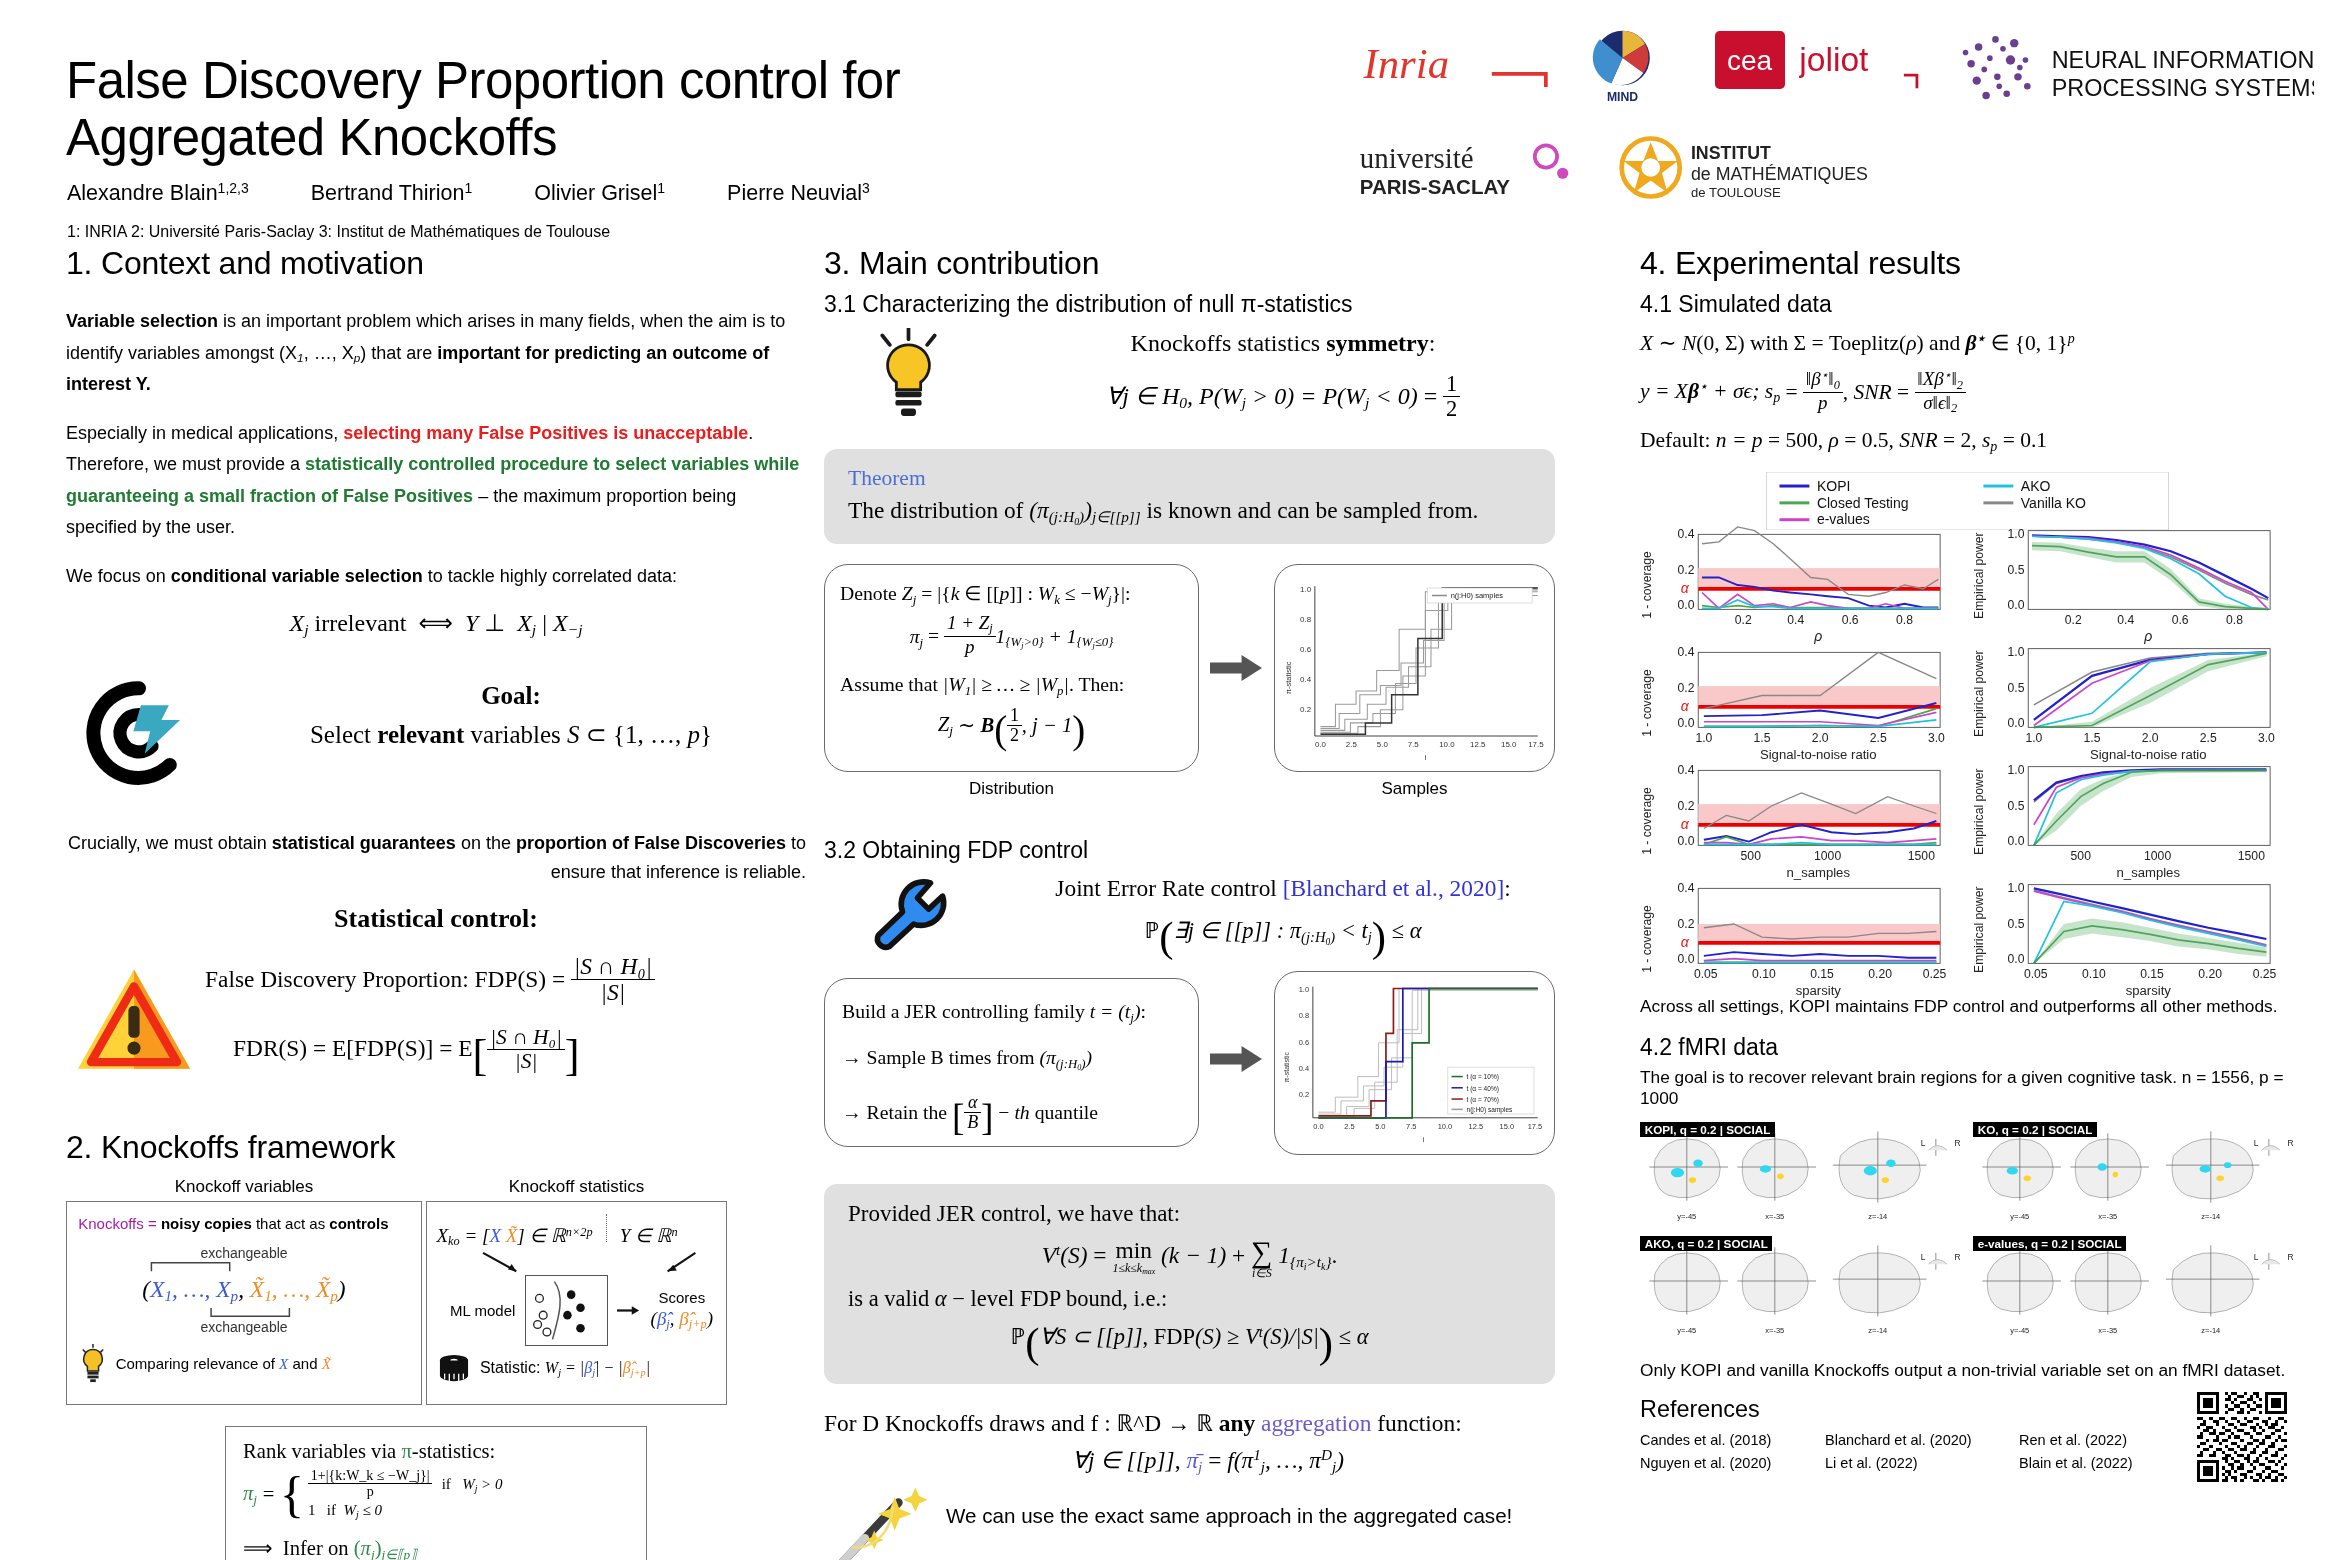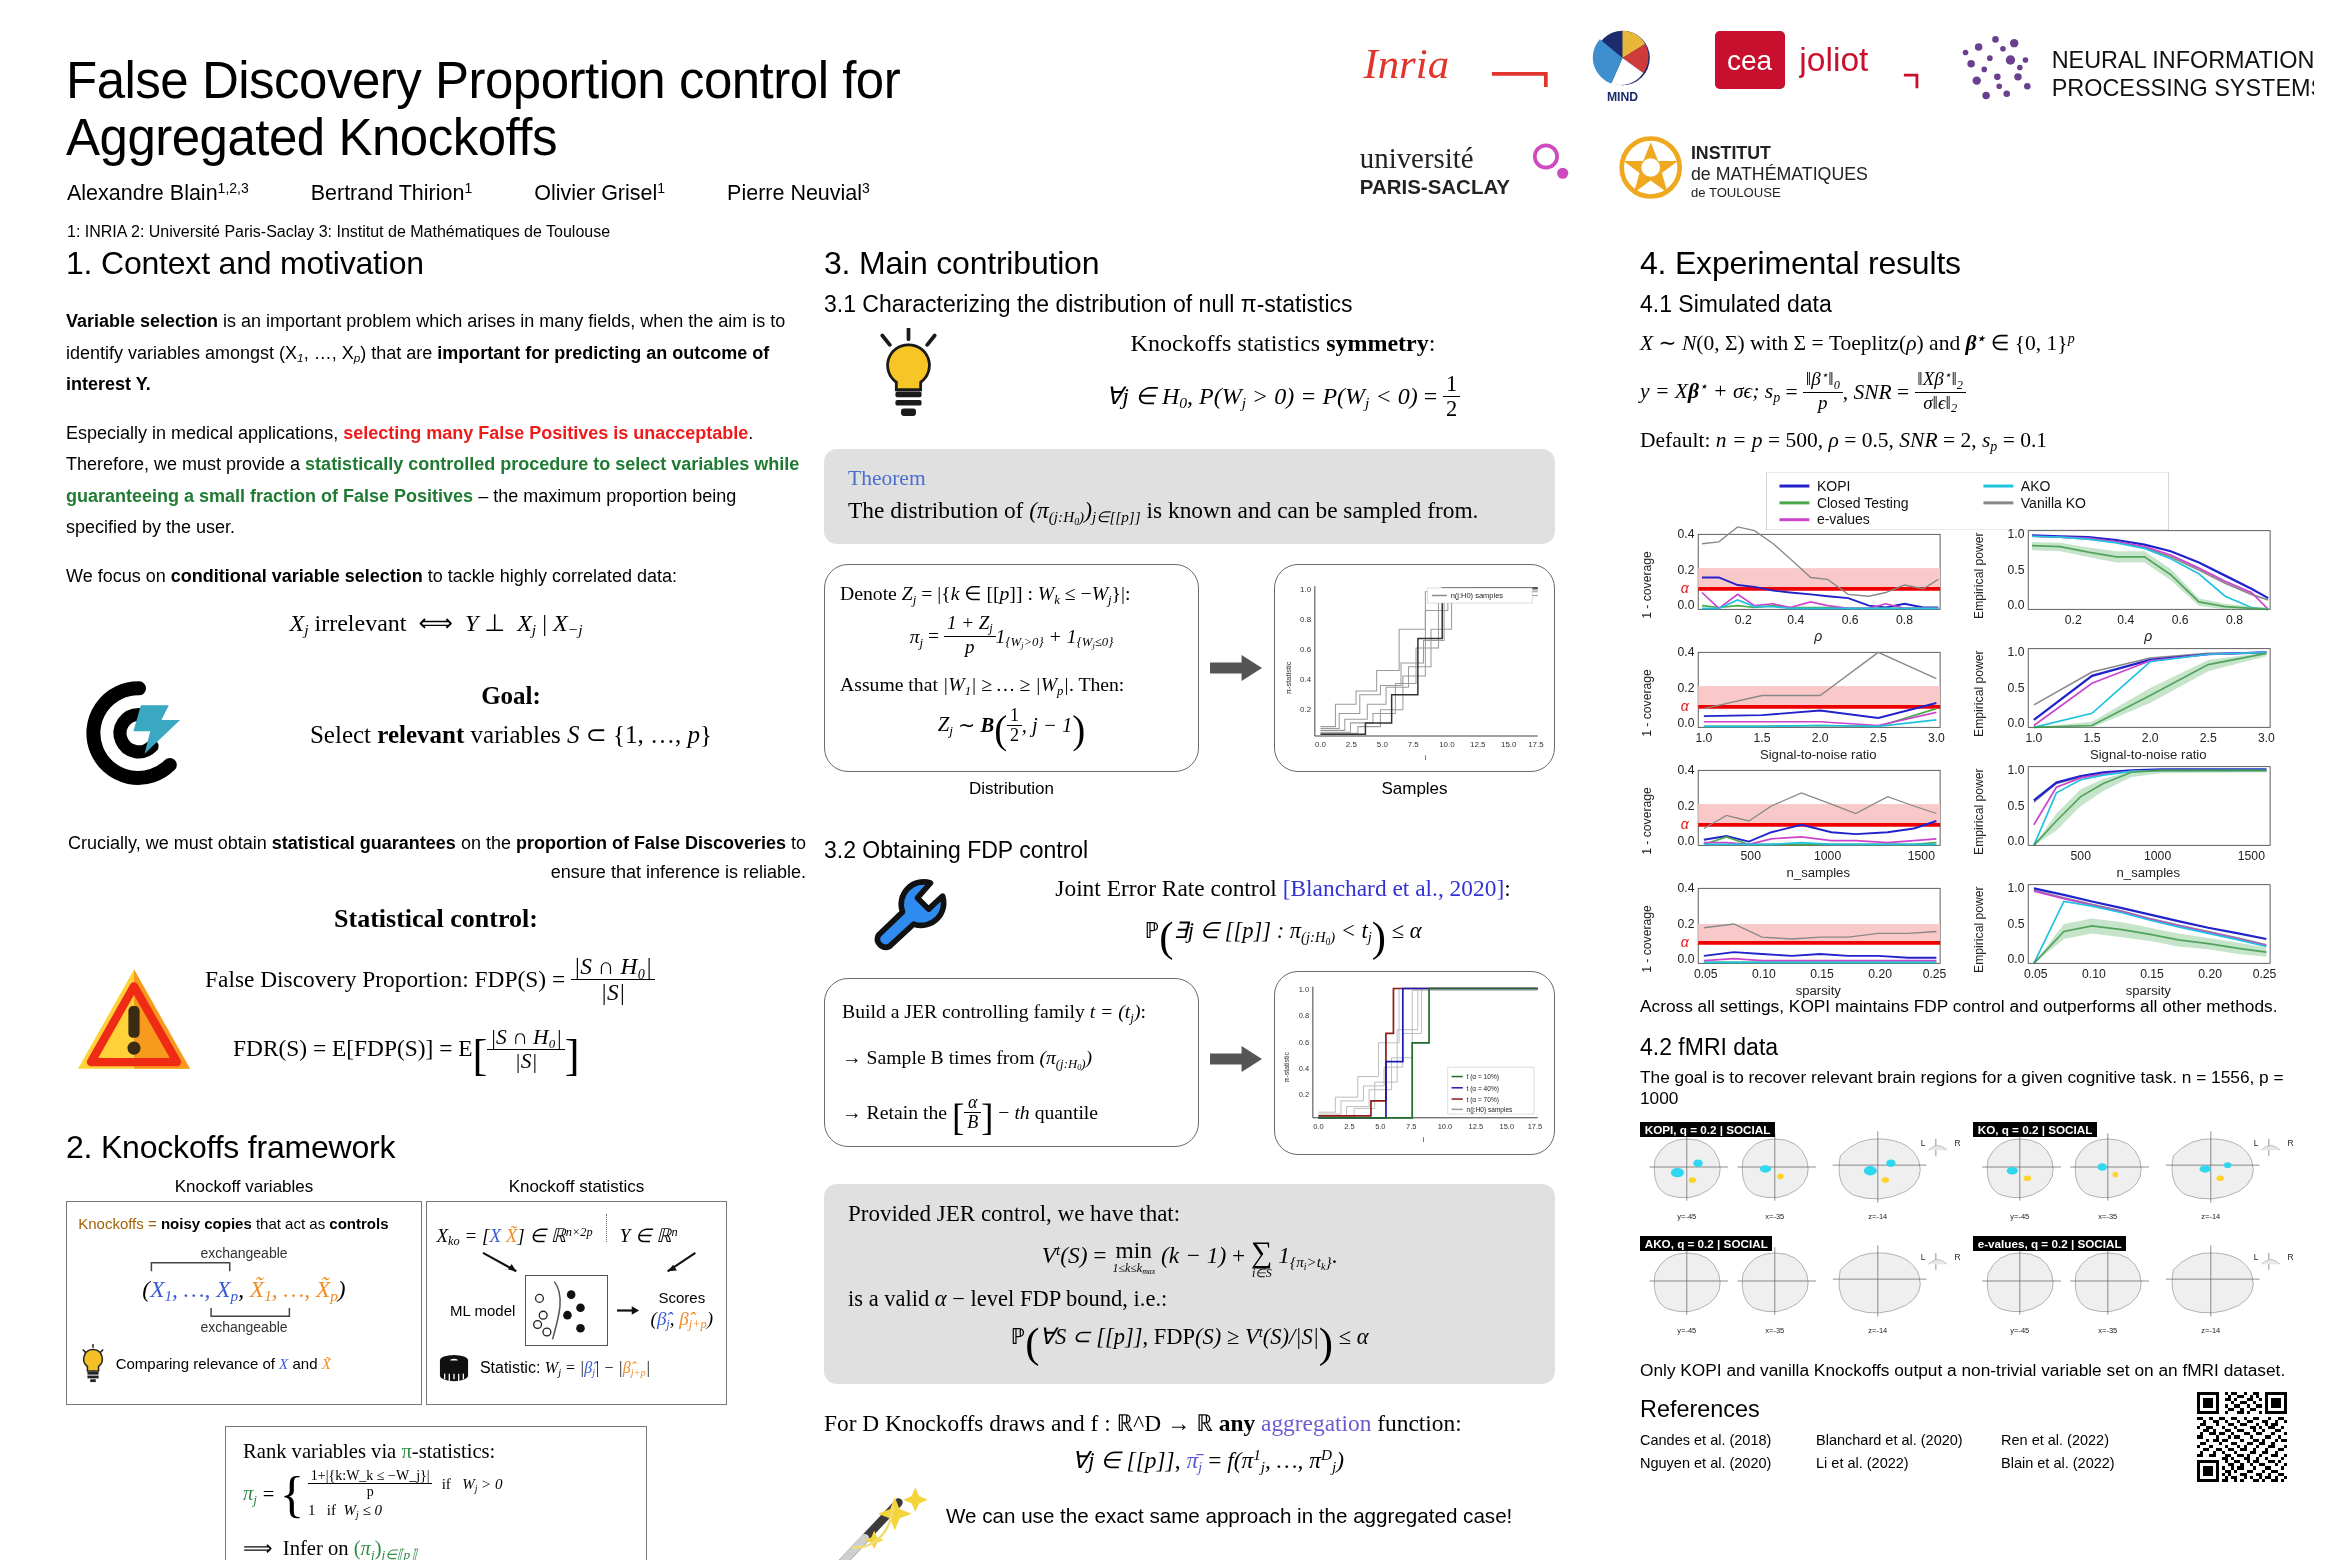--- a/index.html
+++ b/index.html
@@ -215,21 +215,21 @@
     </div>
 
     <h2 class="sec" style="margin-top:17px;">2. Knockoffs framework</h2>
 
     <div style="position:relative;height:234px;margin-top:11.2px;">
 
       <div style="position:absolute;left:0;top:0;width:356px;">
         <div class="boxcap">Knockoff variables</div>
         <div class="kbox" style="height:204px;padding:13px 11.2px;">
           <div style="font-size:15px;">
-            <span style="color:#a16207;">Knockoffs = </span><b>noisy copies</b><span> that act as </span><b>controls</b>
+            <span style="color:#a21caf;">Knockoffs = </span><b>noisy copies</b><span> that act as </span><b>controls</b>
           </div>
           <div style="text-align:center;font-size:14px;margin-top:13px;color:#333;">exchangeable</div>
           <svg width="337" height="11.2" style="display:block;margin:0 auto;" viewBox="0 0 360 12">
             <path d="M78 11 L78 2 L162 2 L162 11" stroke="#444" stroke-width="1.6" fill="none"></path>
           </svg>
           <div class="math" style="text-align:center;font-size:23.4px;margin-top:3.7px;">
             (<span style="color:#3b5bd6;">X<sub>1</sub>, …, X<sub>p</sub></span>, <span style="color:#f08c25;">X̃<sub>1</sub>, …, X̃<sub>p</sub></span>)
           </div>
           <svg width="337" height="11.2" style="display:block;margin:1.9px auto 0;" viewBox="0 0 360 12">
             <path d="M142 1 L142 10 L226 10 L226 1" stroke="#444" stroke-width="1.6" fill="none"></path>
@@ -905,21 +905,21 @@
           <path d="M316 18 L316 36" stroke="#555" stroke-width="0.7"></path>
           <path d="M308 30 q10 -10 20 0" fill="#e8e8e8" stroke="#9a9a9a" stroke-width="0.6"></path>
         </svg>
       </div>
     </div>
 
     <div style="font-size:17.3px;margin-top:13px;">Only KOPI and vanilla Knockoffs output a non-trivial variable set on an fMRI dataset.</div>
 
     <div style="position:relative;margin-top:15px;height:103px;">
       <div class="refs-title">References</div>
-      <div style="display:flex;gap:7px;">
+      <div style="display:flex;gap:16px;">
         <div style="width:169px;">
           <div class="ref">Candes et al. (2018)</div>
           <div class="ref">Nguyen et al. (2020)</div>
         </div>
         <div style="width:178px;">
           <div class="ref">Blanchard et al. (2020)</div>
           <div class="ref">Li et al. (2022)</div>
         </div>
         <div style="width:169px;">
           <div class="ref">Ren et al. (2022)</div>

